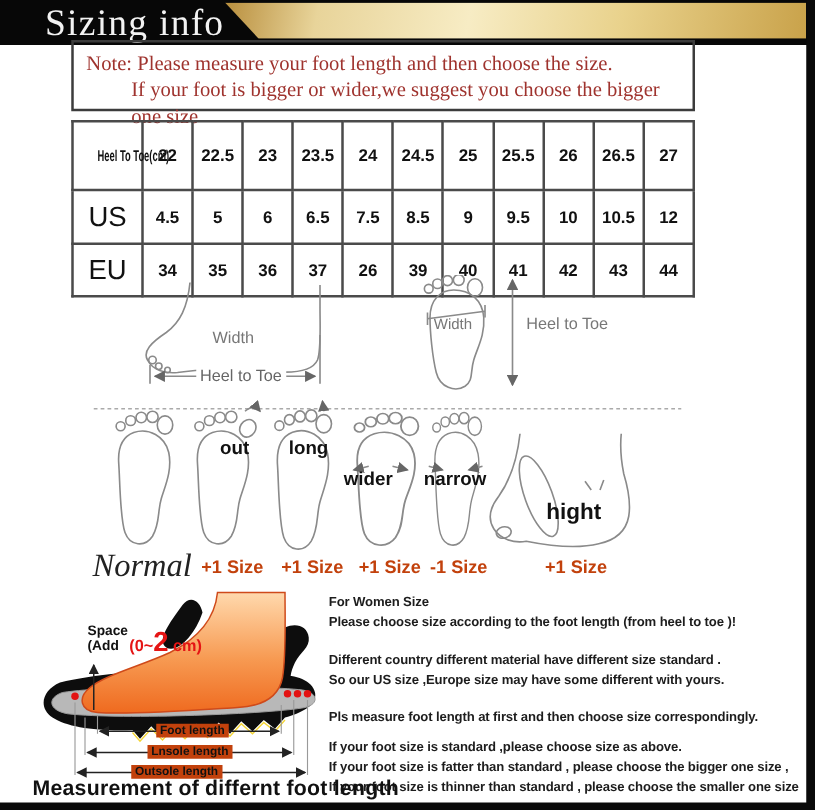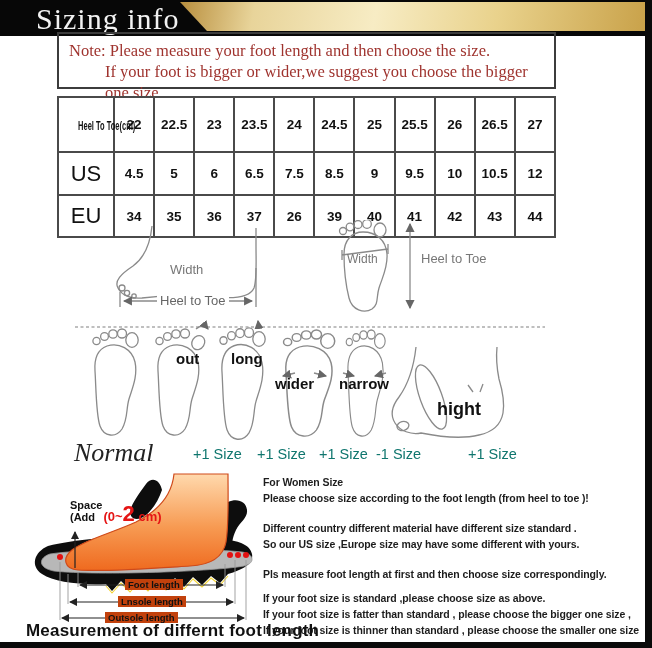--- a/index.html
+++ b/index.html
@@ -27,21 +27,21 @@
   td.lbl-big{font-size:22px;}
   td.lbl-sm span{display:inline-block;font-size:12.5px;font-weight:bold;white-space:nowrap;
                  transform:scaleX(0.6);transform-origin:center;}
   
   .lab{position:absolute;white-space:nowrap;}
   .gray13{font-size:13px;color:#777;}
   .gray12{font-size:12px;color:#777;}
   .mask{background:#fff;padding:0 3px;color:#666;}
   .feat{font-weight:bold;font-size:15px;color:#111;}
   .feat-big{font-weight:bold;font-size:18px;color:#111;}
-  .adj{font-weight:normal;font-size:14.5px;color:#0f766e;margin-left:32px;}
+  .adj{font-weight:bold;font-size:14.5px;color:#c2410c;}
   .normal-lb{font-family:"Liberation Serif",serif;font-style:italic;font-size:26px;color:#222;}
   
   .rnotes{position:absolute;left:263px;top:474px;width:385px;}
   .rnotes .ln{position:absolute;left:0;white-space:nowrap;font-size:10.5px;font-weight:bold;
               color:#1d1d1d;letter-spacing:-0.1px;}
   
   .mlab{position:absolute;font-size:9.5px;font-weight:bold;color:#111;background:#c2410c;
         padding:0 3px;white-space:nowrap;}
   .space-wrap{position:absolute;left:70px;top:500px;display:flex;align-items:flex-end;}
   .space-bk{font-size:11px;line-height:11.5px;font-weight:bold;color:#111;}

